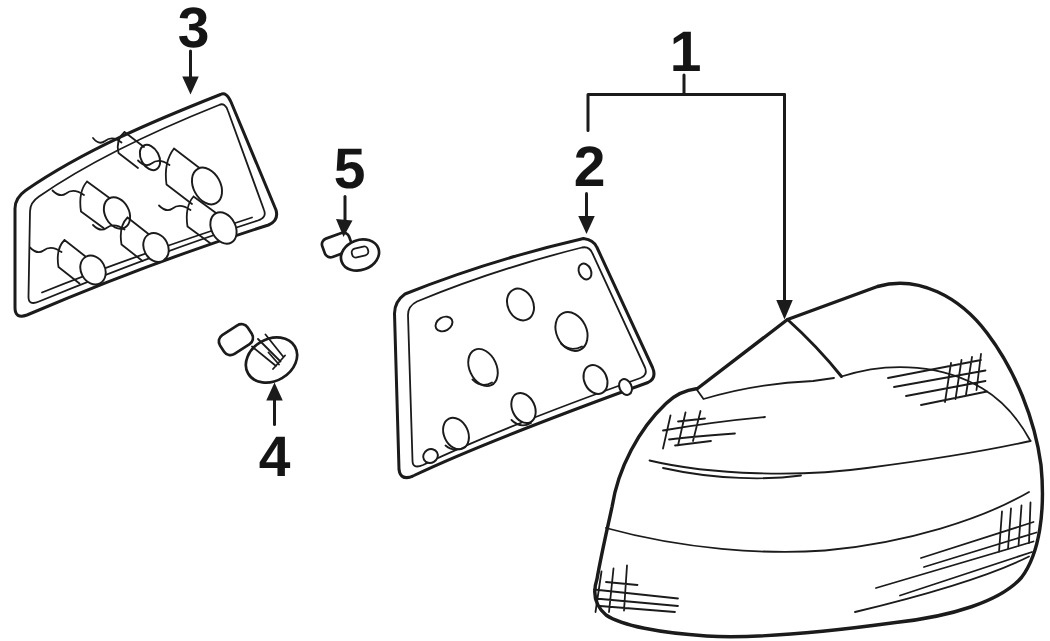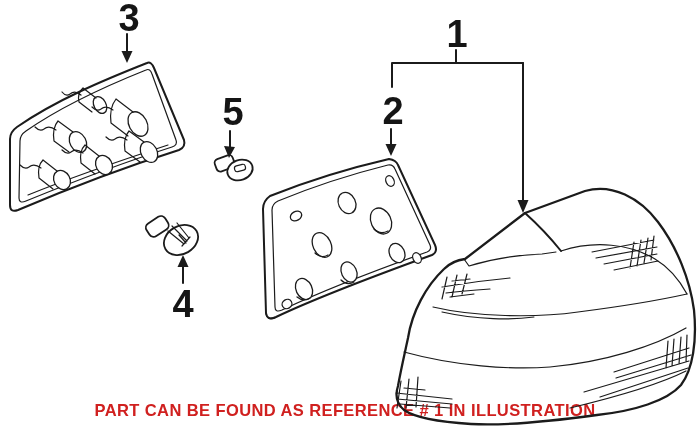--- a/index.html
+++ b/index.html
@@ -20,21 +20,20 @@
   .white{fill:#ffffff;stroke:#1b1b1b;stroke-width:1.8;stroke-linejoin:round;}
   .white-thin{fill:#ffffff;stroke:#1b1b1b;stroke-width:1.3;stroke-linejoin:round;}
   .head{fill:#1b1b1b;stroke:none;}
   .num{font-family:"Liberation Sans",sans-serif;font-size:38px;font-weight:700;fill:#151515;text-anchor:middle;}
 </style>
 </head>
 <body>
 
 <div class="canvas">
 
-  <div class="note">PART CAN BE FOUND AS REFERENCE # 1 IN ILLUSTRATION</div>
 
   <svg class="art" width="700" height="427" viewBox="0 0 700 427">
 
     <g>
       <path class="ln" d="M147,63 C104,80 56,100 17,127 Q10,132 10,139 L10,205 Q10,213 18,210 C65,190 125,167 179,150 Q186,147 184,140 L154,68 Q151,61 147,63 Z"></path>
       <path class="ln-thin" d="M146,70 C106,86 62,106 26,131 Q20,135 20,141 L19,198 Q19,204 26,201 C70,183 125,162 172,147 Q178,145 176,140 L152,74 Q150,68 146,70 Z"></path>
       <path class="ln-thin" d="M28,195 C70,178 122,160 168,145"></path>
 
       <g>
         <ellipse class="white-thin" cx="100" cy="105" rx="6" ry="9" transform="rotate(-28 100 105)"></ellipse>

